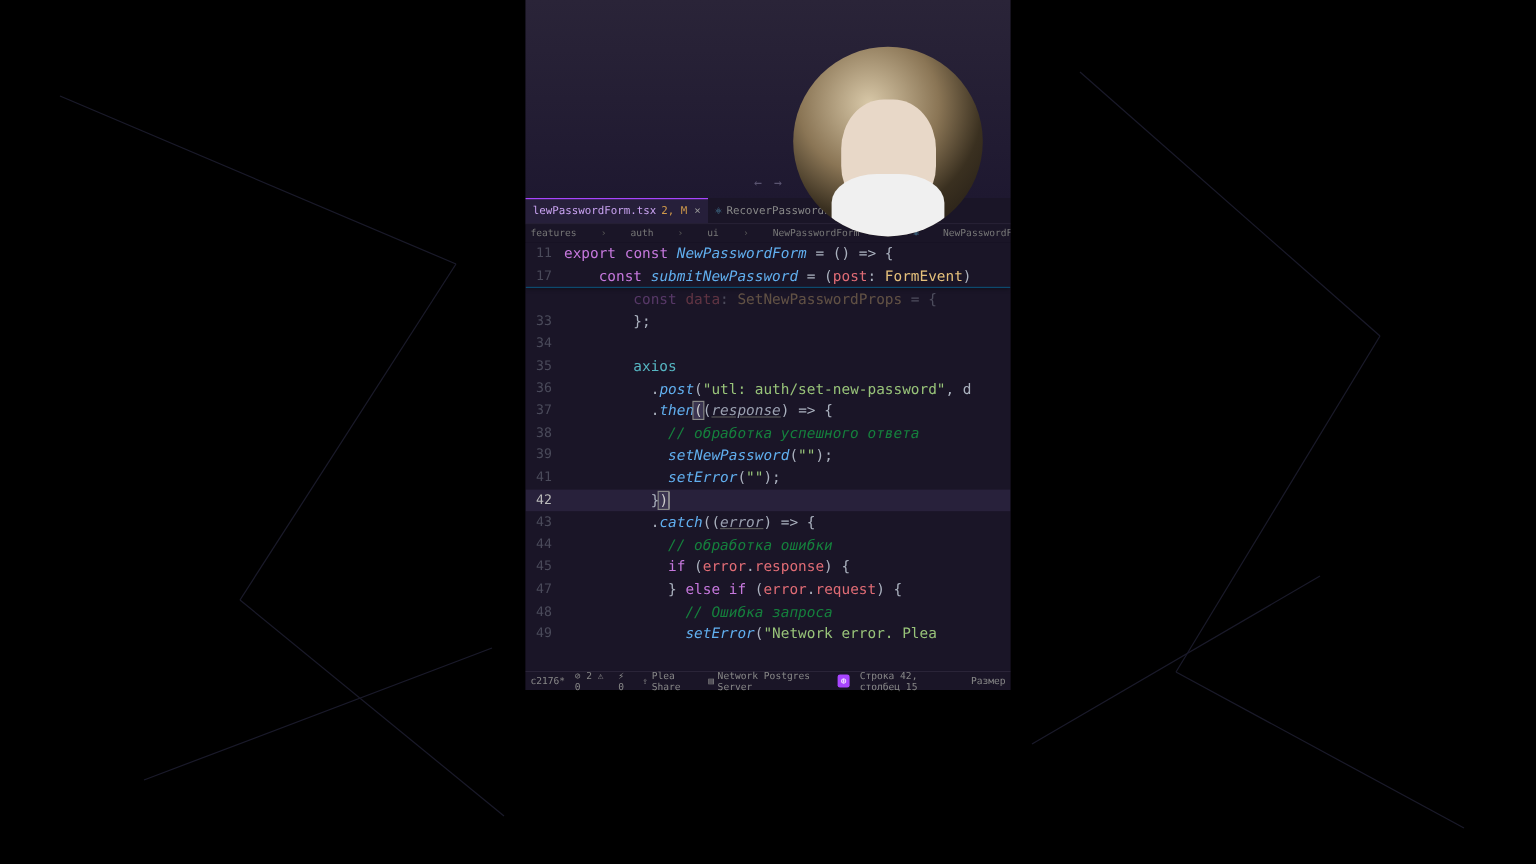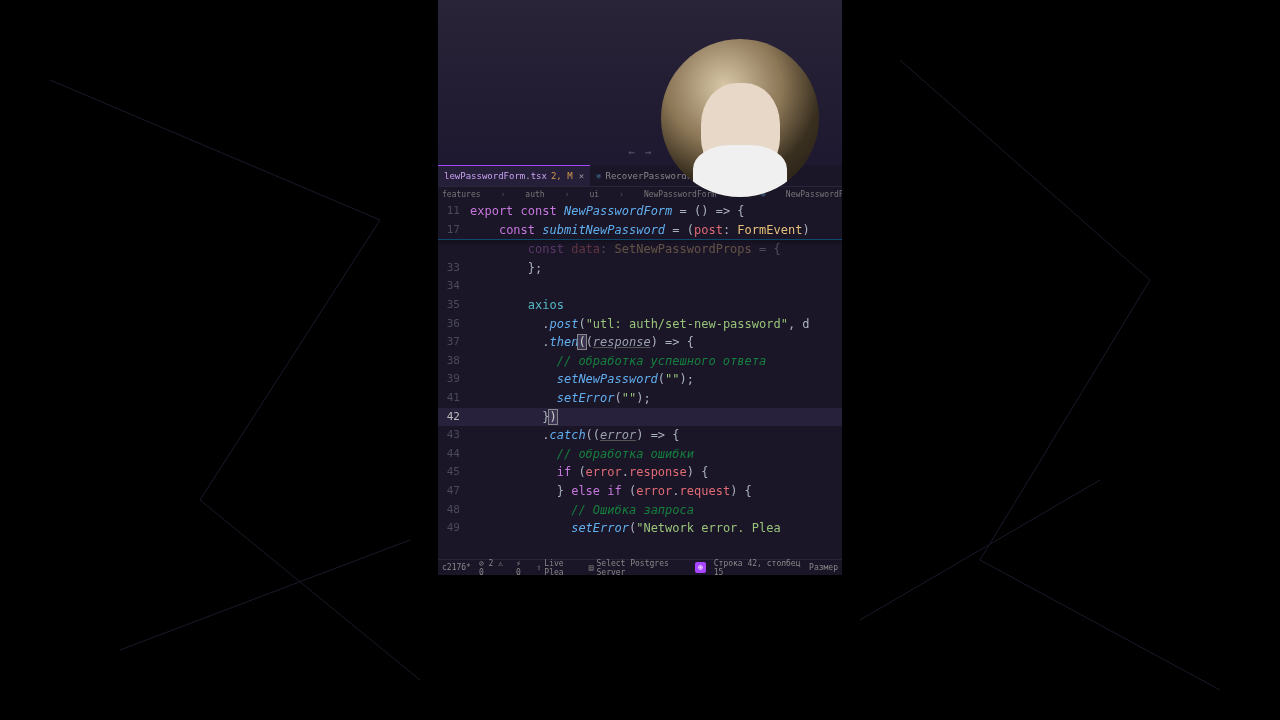--- a/index.html
+++ b/index.html
@@ -310,21 +310,21 @@
     <div class="line">
         <div class="gutter">49</div>
         <div class="code">              <span class="fn">setError</span><span class="pn">(</span><span class="str">"Network error. Plea</span></div>
       </div>
   </div>
 
   <div class="status-bar">
     <span class="item">c2176*</span>
     <span class="item">⊘ 2 ⚠ 0</span>
     <span class="item">⚡ 0</span>
-    <span class="item">⇪ <span>Live Plea</span></span>
-    <span class="item">▤ <span>Select Postgres Server</span></span>
+    <span class="item">⇪ <span>Plea Share</span></span>
+    <span class="item">▤ <span>Network Postgres Server</span></span>
     <span class="zoom">⊕</span>
     <span class="item">Строка 42, столбец 15</span>
     <span class="item">Размер</span>
   </div>
 </div>
 
 <div class="webcam"></div>
 
 </body></html>

